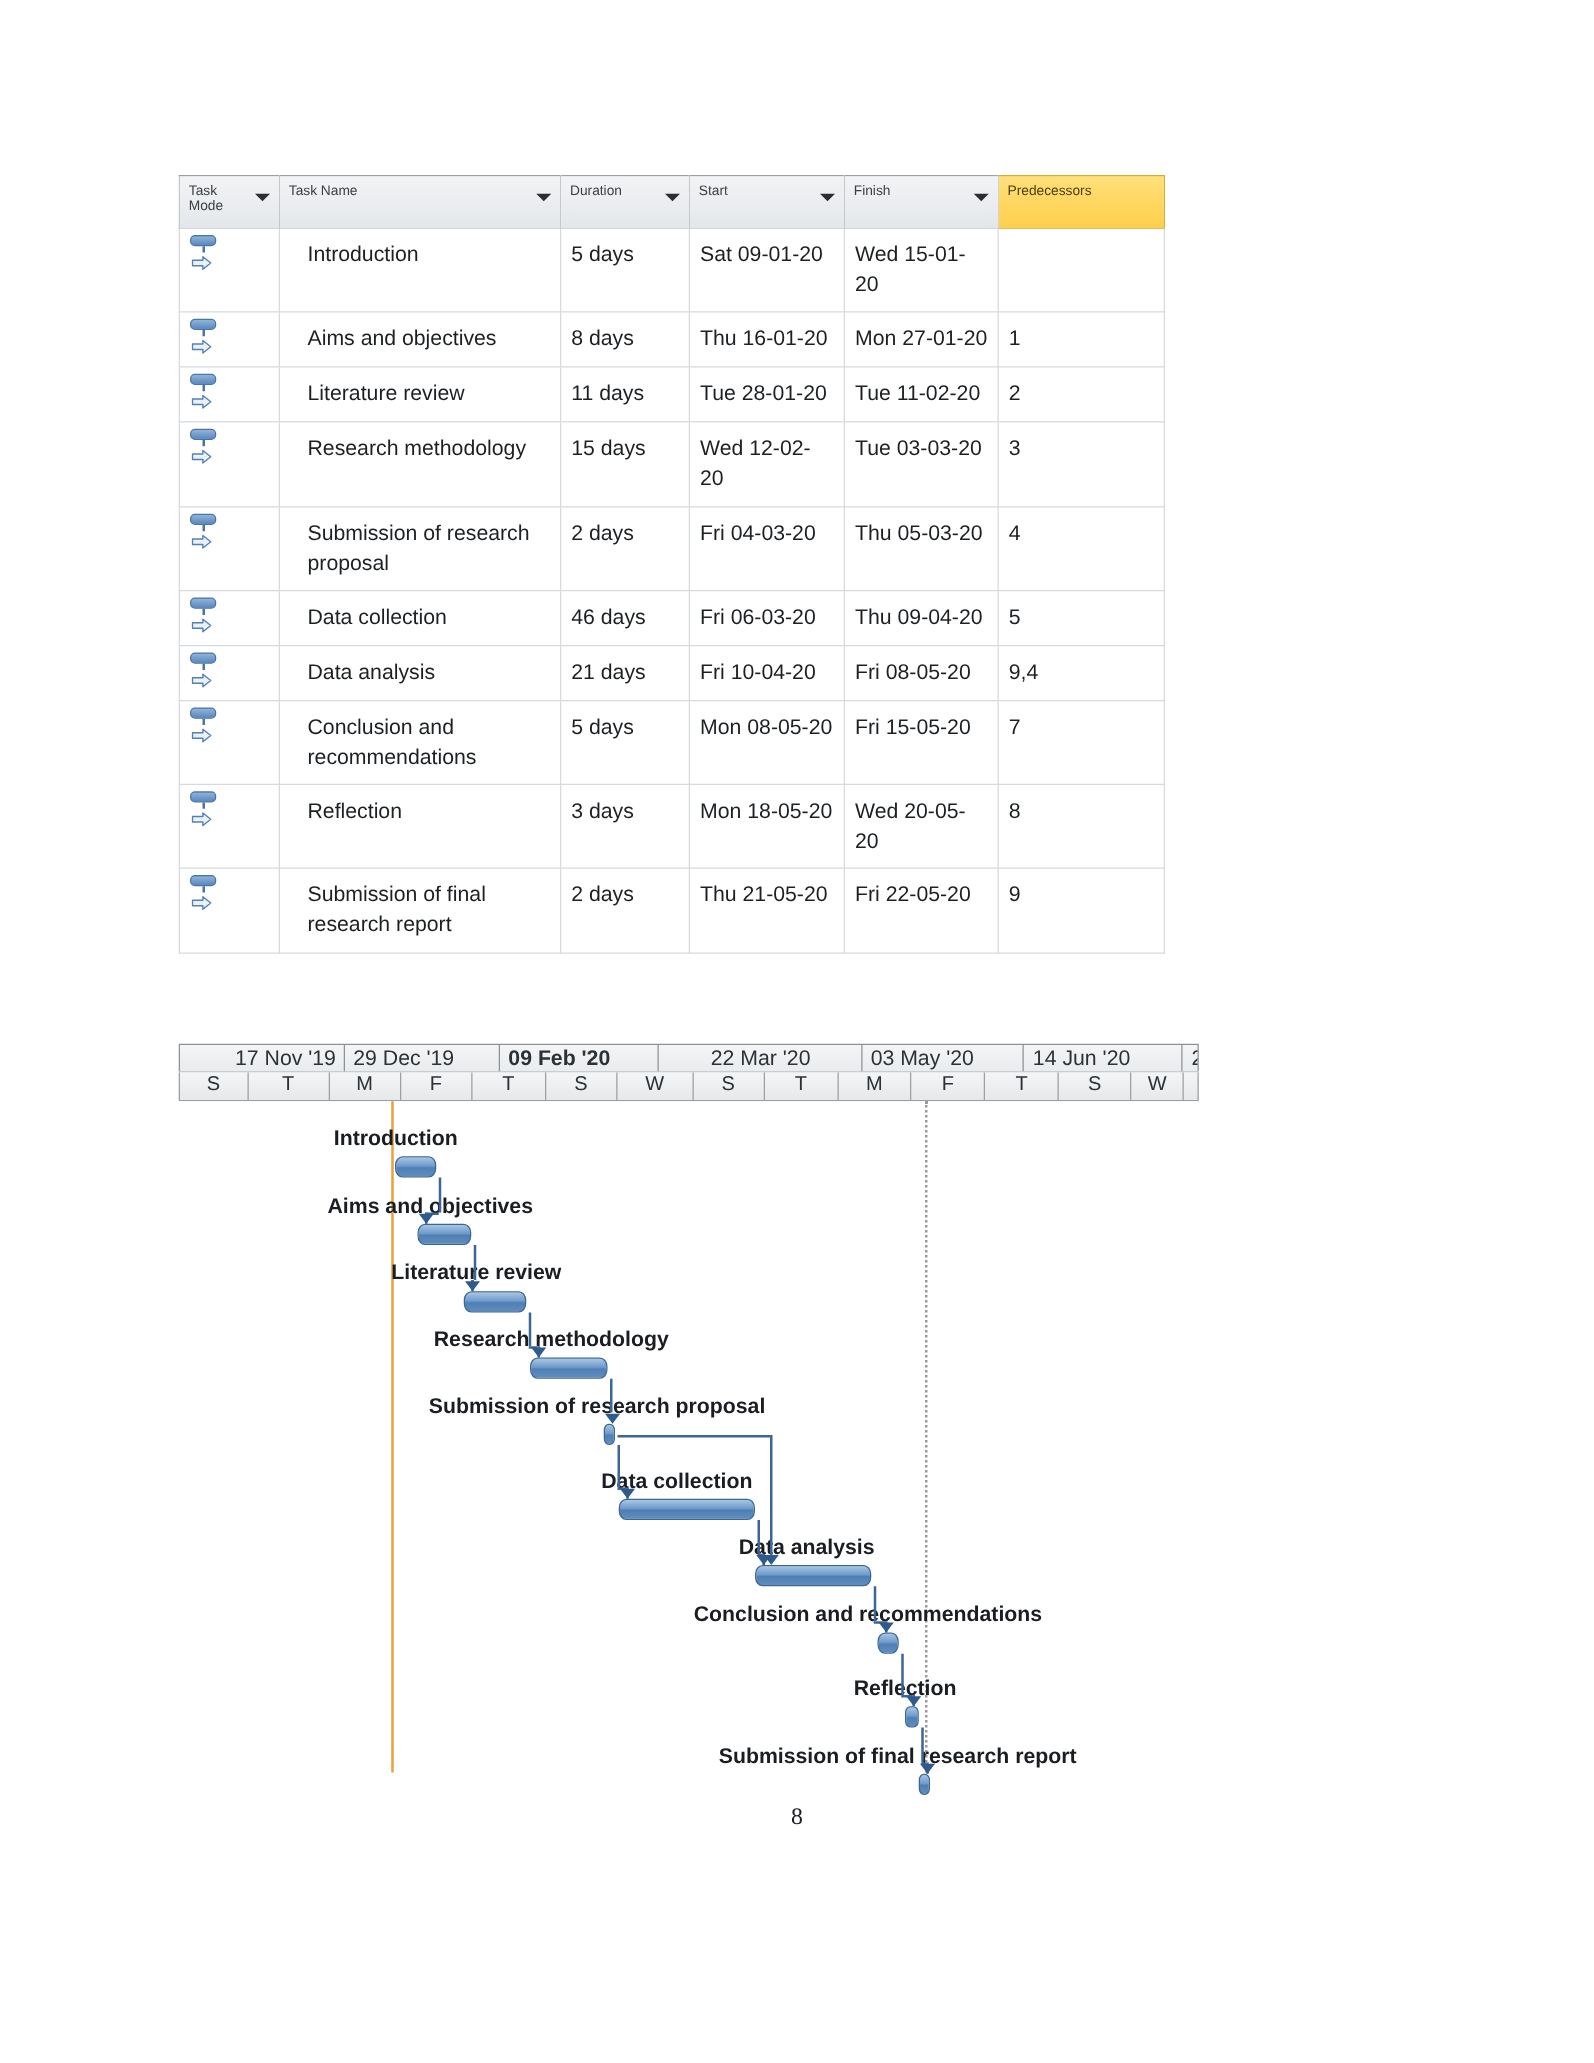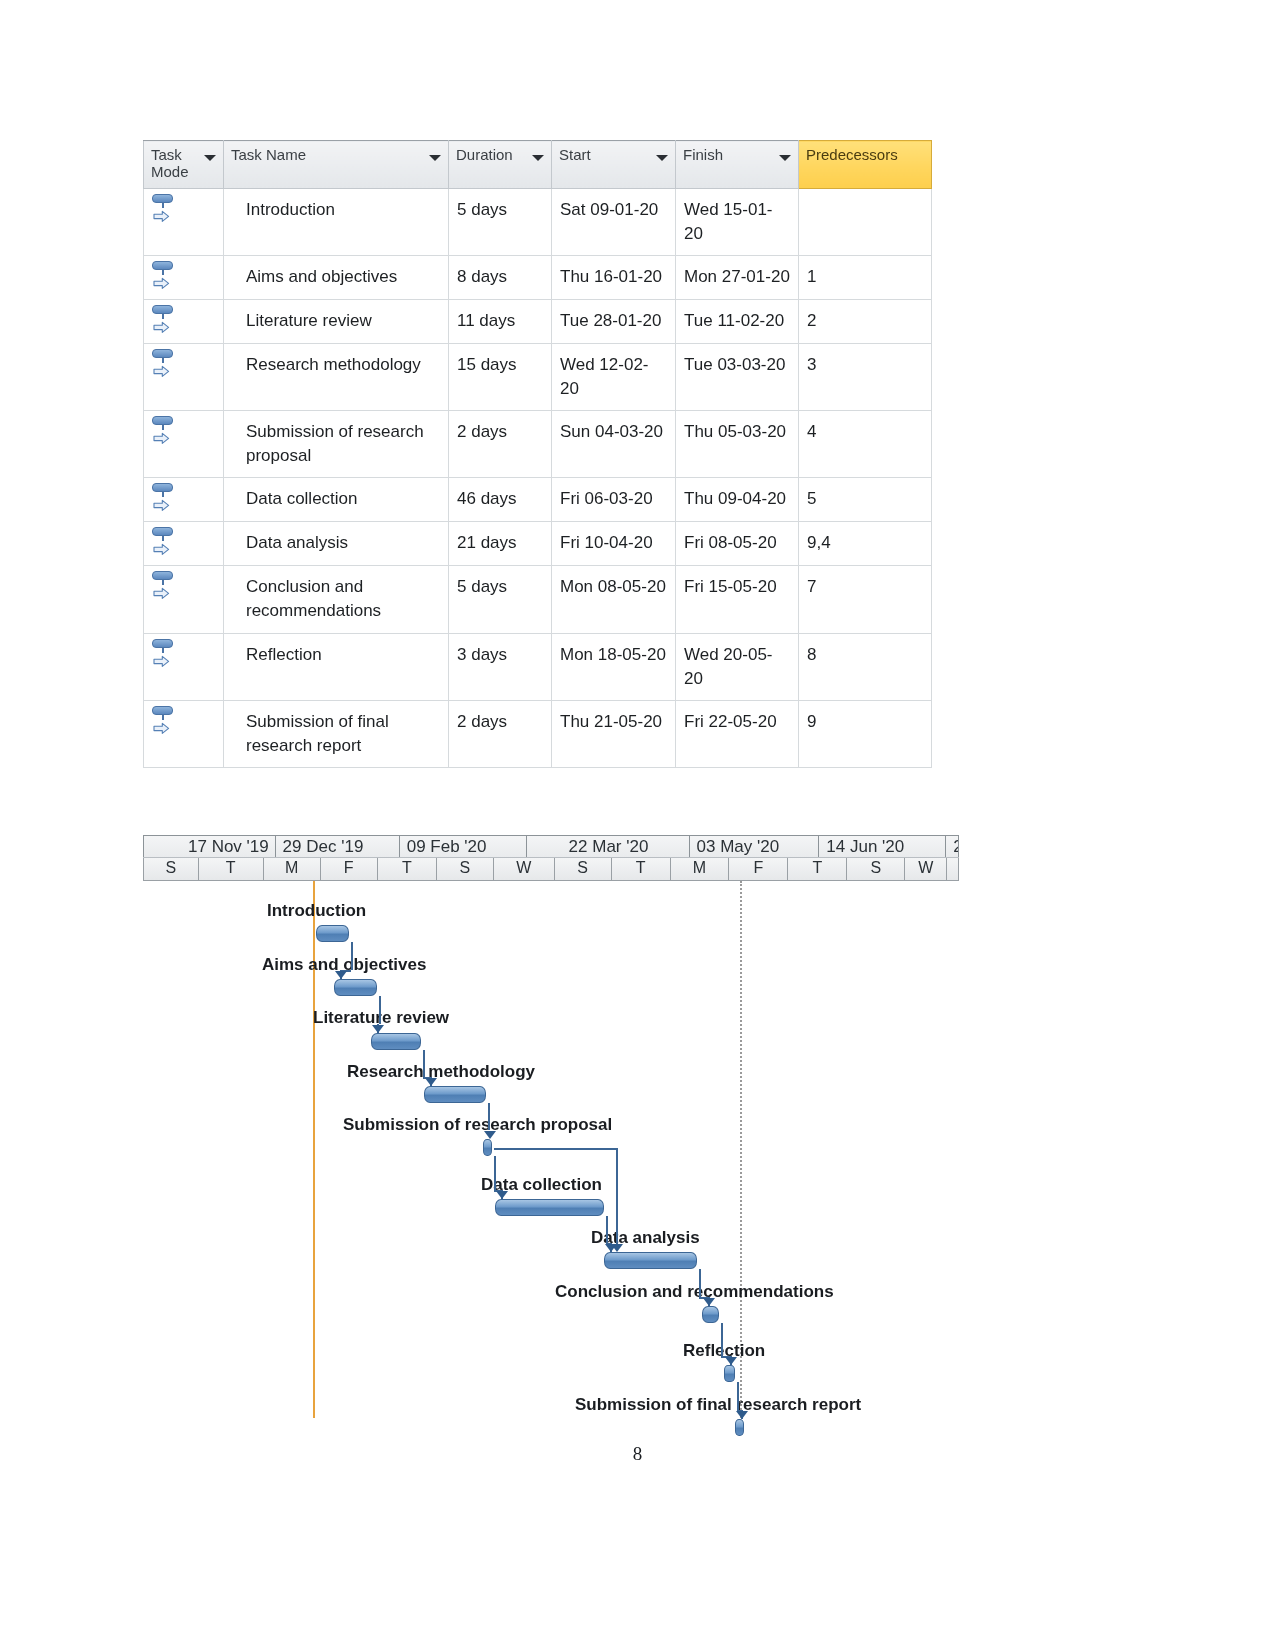--- a/index.html
+++ b/index.html
@@ -22,21 +22,21 @@
   #grid col.c-dur{width:103px;}
   #grid col.c-start{width:124px;}
   #grid col.c-finish{width:123px;}
   #grid col.c-pred{width:133px;}
 
   #grid th{
     background:linear-gradient(to bottom,#f2f3f5 0%,#e4e7ea 100%);
     border:1px solid #c3c8cd;
     border-top:1px solid #9aa0a6;
     padding:6px 7px 7px 7px;
-    font-size:15px;
+    font-size:11px;
     font-weight:400;
     color:#3a3f44;
     text-align:left;
     vertical-align:top;
     position:relative;
     height:42px;
     box-sizing:border-box;
   }
   #grid th.pred-head{
     background:linear-gradient(to bottom,#ffe07a 0%,#ffd65e 55%,#fdcf4d 100%);
@@ -260,21 +260,21 @@
         <td class="mode">
           <span class="mode-icon">
             <span class="pin"></span>
             <span class="arrw"><svg width="17" height="13" viewBox="0 0 17 13">
                 <path d="M1 4.2 H9.3 V1.4 L15.6 6.4 L9.3 11.4 V8.6 H1 Z" fill="#eaf1fa" stroke="#5580b5" stroke-width="1.1" stroke-linejoin="round"></path>
               </svg></span>
           </span>
         </td>
         <td class="name">Submission of research proposal</td>
         <td>2 days</td>
-        <td>Sun 04-03-20</td>
+        <td>Fri 04-03-20</td>
         <td>Thu 05-03-20</td>
         <td>4</td>
       </tr>
       <tr>
         <td class="mode">
           <span class="mode-icon">
             <span class="pin"></span>
             <span class="arrw"><svg width="17" height="13" viewBox="0 0 17 13">
                 <path d="M1 4.2 H9.3 V1.4 L15.6 6.4 L9.3 11.4 V8.6 H1 Z" fill="#eaf1fa" stroke="#5580b5" stroke-width="1.1" stroke-linejoin="round"></path>
               </svg></span>
@@ -347,21 +347,21 @@
         <td>9</td>
       </tr>
     </tbody>
 </table>
 
 <div id="gantt">
 
   <div class="tl-row tl-top" id="tl-top">
       <div class="cell" style="width: 137px;">17 Nov '19</div>
       <div class="cell" style="width: 130px;">29 Dec '19</div>
-      <div class="cell" style="width: 133px;">09 Feb '20</div>
+      <div class="cell" style="width: 133px; font-weight: bold;">09 Feb '20</div>
       <div class="cell" style="width: 134px; margin-left: 35px;">22 Mar '20</div>
       <div class="cell" style="width: 136px;">03 May '20</div>
       <div class="cell" style="width: 133px;">14 Jun '20</div>
       <div class="cell" style="width: 13px;">2</div>
     </div>
   <div class="tl-row tl-bot" id="tl-bot">
       <div class="cell" style="width: 63px;">S</div>
       <div class="cell" style="width: 74px;">T</div>
       <div class="cell" style="width: 65px;">M</div>
       <div class="cell" style="width: 65px;">F</div>

